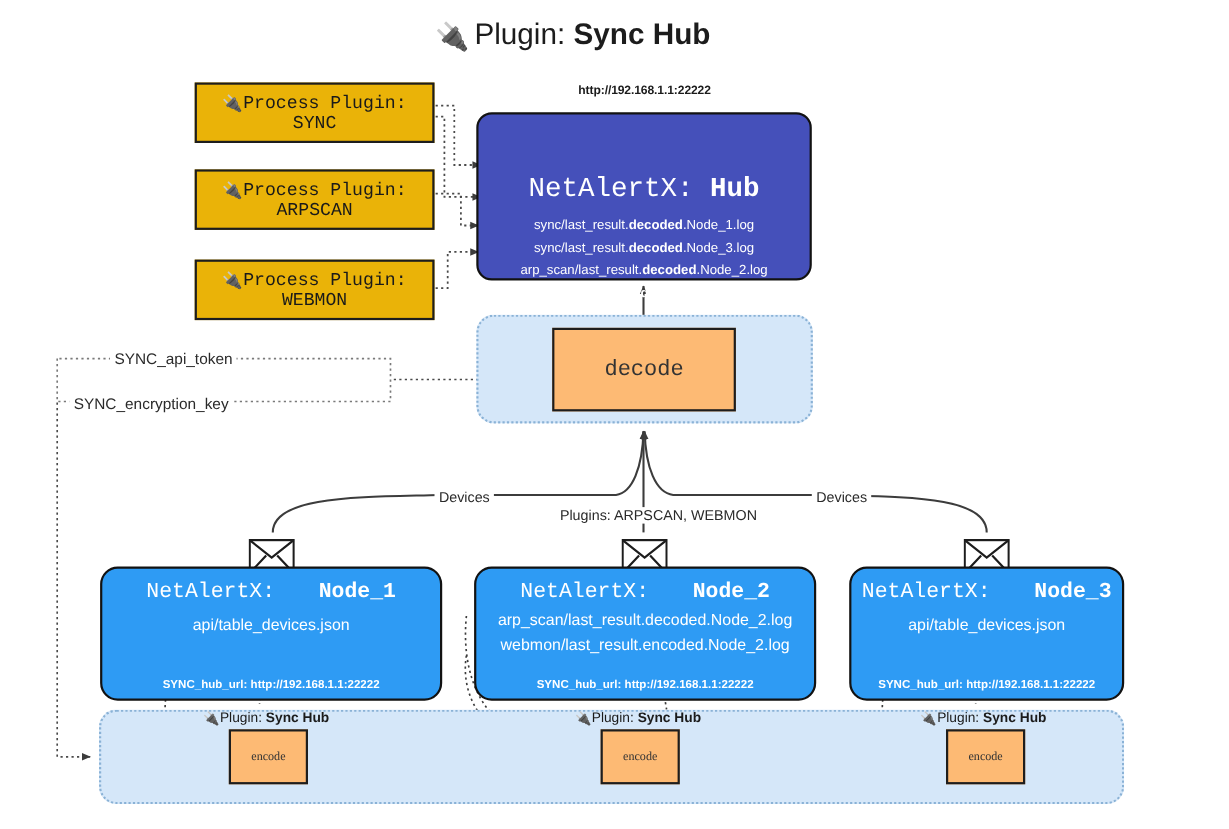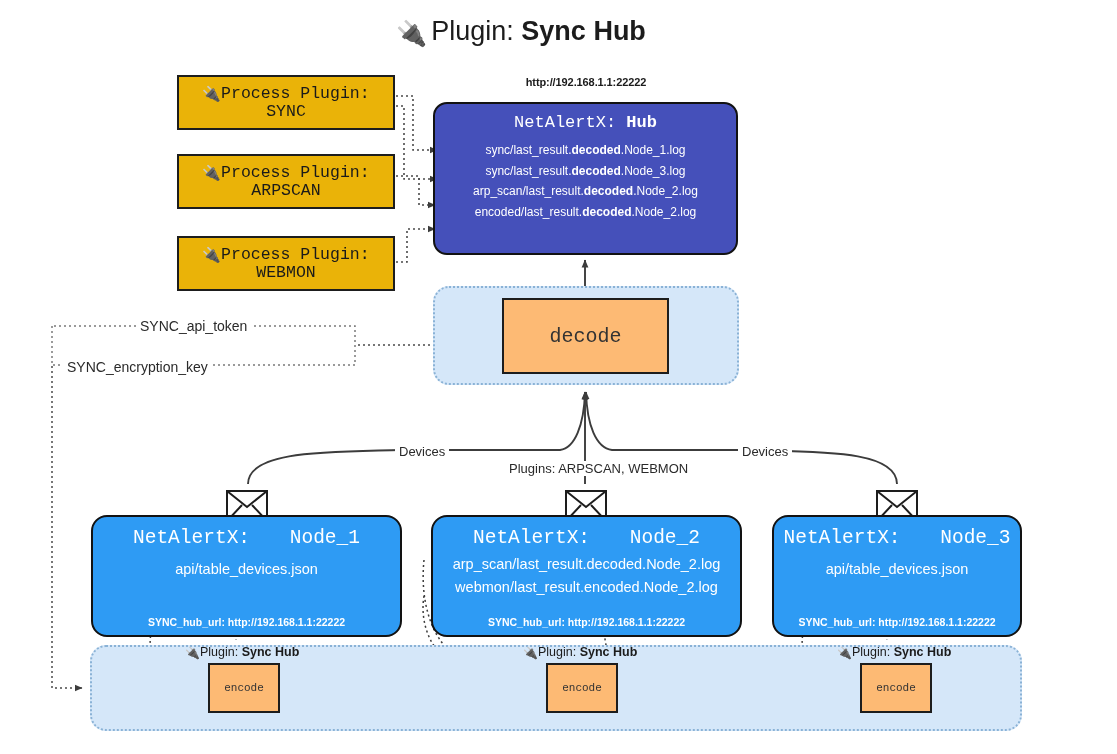--- a/index.html
+++ b/index.html
@@ -97,23 +97,24 @@
     border: 2px solid #121212;
     border-radius: 14px;
     color: #ffffff;
     display: flex;
     flex-direction: column;
     align-items: center;
     padding-top: 9px;
   }
   #hub-box .hub-title {
     font-family: "Liberation Mono", "DejaVu Sans Mono", monospace;
-    font-size: 17px;
+    font-size: 25px;
     margin-bottom: 8px;
     white-space: nowrap;
+    margin-top: 44px;
   }
   #hub-box .hub-title b { font-weight: bold; }
   .hub-line {
     font-size: 12px;
     line-height: 1.72;
     white-space: nowrap;
     color: #ffffff;
   }
   .hub-line b { font-weight: bold; }
 
@@ -139,21 +140,21 @@
     justify-content: center;
     color: #333333;
   }
   #decode-box {
     left: 502px; top: 298px; width: 167px; height: 76px;
     font-family: "Liberation Mono", "DejaVu Sans Mono", monospace;
     font-size: 20px;
   }
   .encode-box {
     width: 72px; height: 50px;
-    font-family: Liberation Mono, monospace;
+    font-family: Liberation Serif, serif;
     font-size: 11px;
     top: 663px;
   }
   #encode-box-1 { left: 208px; }
   #encode-box-2 { left: 546px; }
   #encode-box-3 { left: 860px; }
 
   .encode-caption {
     position: absolute;
     top: 645px;
@@ -183,21 +184,21 @@
     padding-top: 10px;
   }
   #node-1 { left: 91px;  width: 311px; }
   #node-2 { left: 431px; width: 311px; }
   #node-3 { left: 772px; width: 250px; }
   .node-box .node-title {
     font-family: "Liberation Mono", "DejaVu Sans Mono", monospace;
     font-size: 19.5px;
     white-space: nowrap;
   }
-  .node-box .node-title b { font-weight: normal; margin-left: 28px; }
+  .node-box .node-title b { font-weight: bold; margin-left: 28px; }
   .node-line {
     font-size: 14.5px;
     line-height: 1.6;
     white-space: nowrap;
     color: #ffffff;
   }
   .node-lines { margin-top: 9px; display:flex; flex-direction:column; align-items:center; }
   #node-2 .node-lines { margin-top: 4px; }
   .node-foot {
     position: absolute;
@@ -226,21 +227,21 @@
     position: absolute;
     font-size: 13px;
     color: #2a2a2a;
     background: #ffffff;
     padding: 0 4px;
     white-space: nowrap;
   }
   #lbl-devices-left  { left: 395px; top: 444px; }
   #lbl-devices-right { left: 738px; top: 444px; }
   #lbl-plugins-mid   { left: 505px; top: 461px; }
-  #lbl-api-token     { left: 100px; top: 318px; font-size: 14px; margin-left: 36px; }
+  #lbl-api-token     { left: 100px; top: 318px; font-size: 14px; }
   #lbl-enc-key       { left: 63px;  top: 359px; font-size: 14px; }
 </style>
 </head>
 <body>
 
 <div id="diagram-root">
 
   <svg id="edges" viewBox="0 0 1117 754">
     <defs>
       <marker id="arrowSolid" markerWidth="9" markerHeight="9" refX="7.5" refY="4" orient="auto" markerUnits="userSpaceOnUse">

